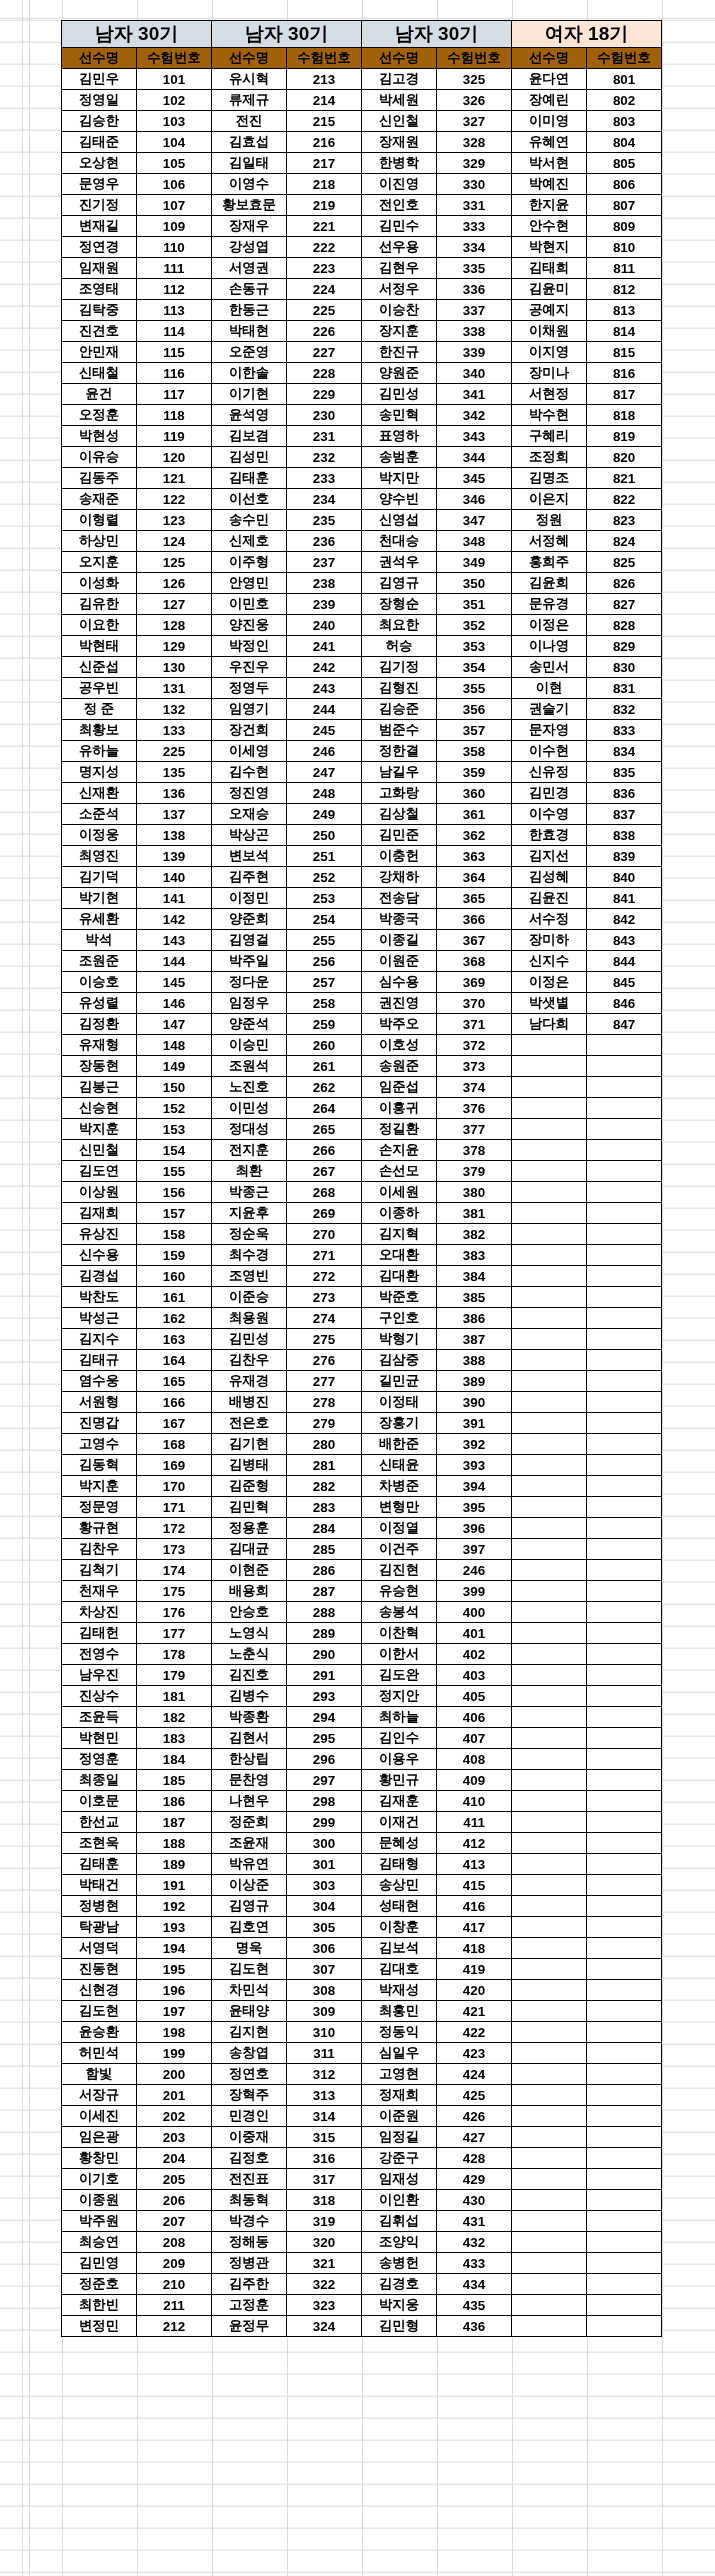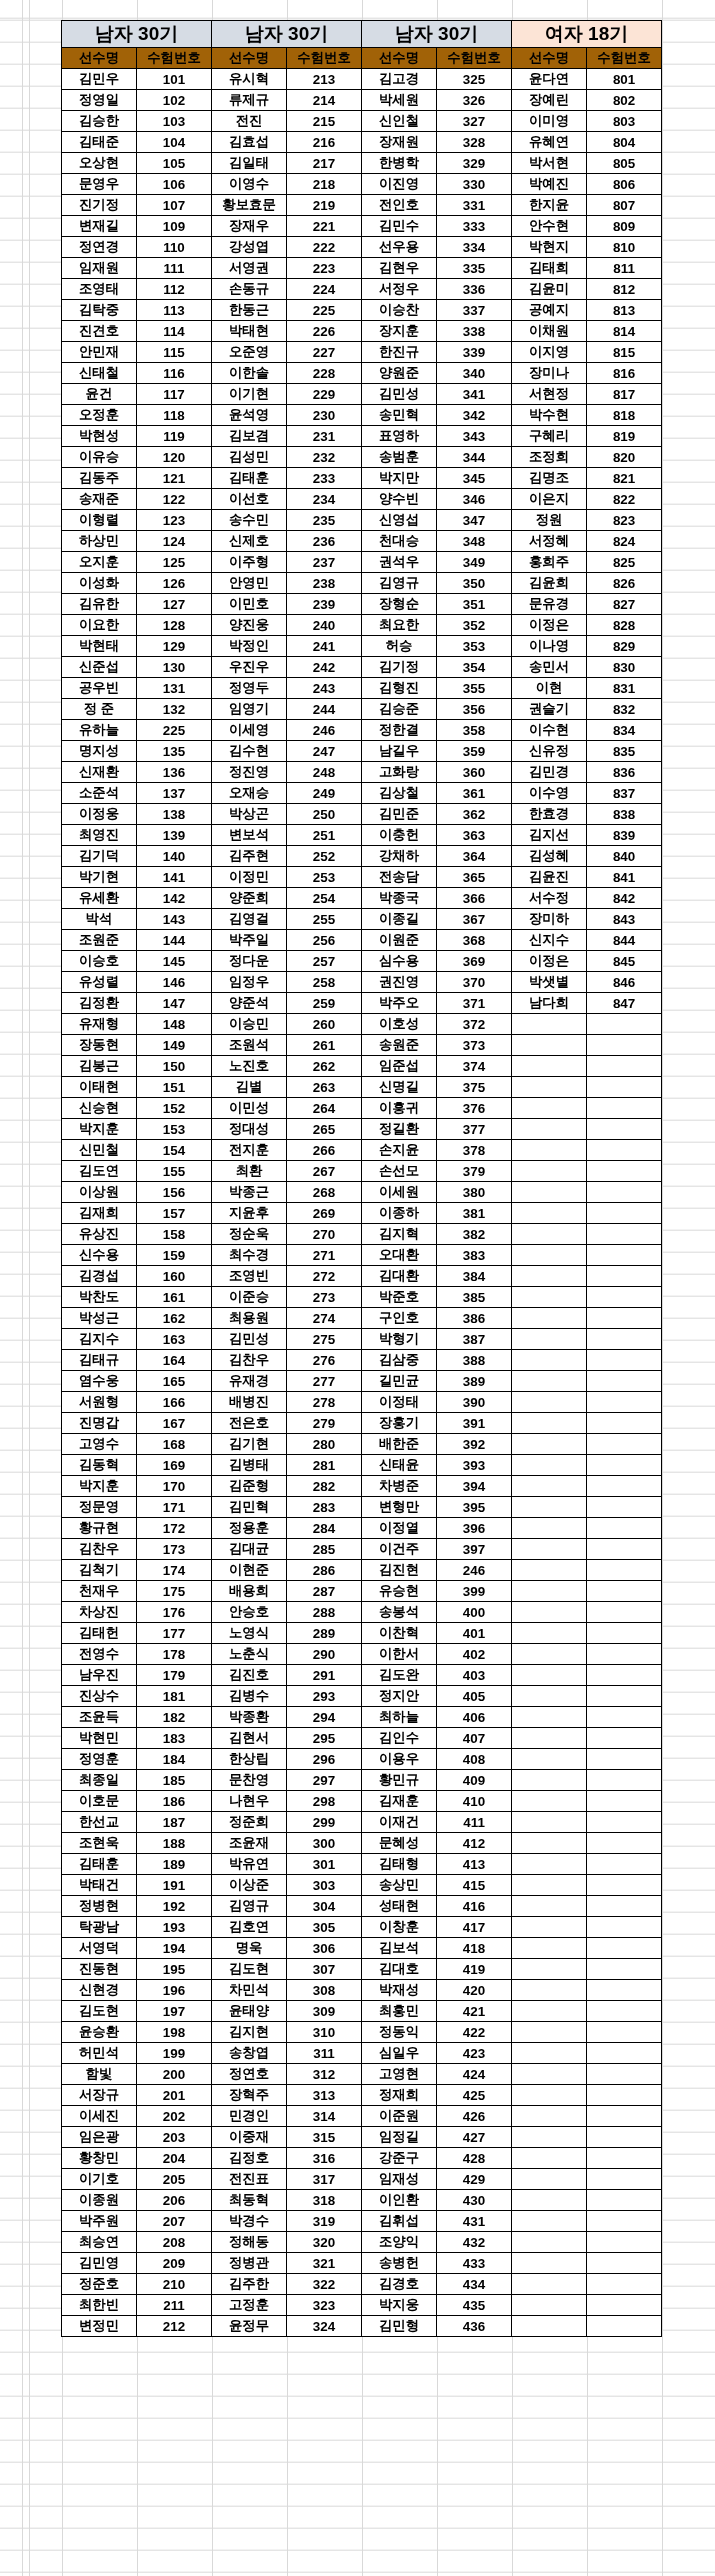--- a/index.html
+++ b/index.html
@@ -368,20 +368,30 @@
           <td class="name">정 준</td>
           <td class="num">132</td>
           <td class="name gstart">임영기</td>
           <td class="num">244</td>
           <td class="name gstart">김승준</td>
           <td class="num">356</td>
           <td class="name gstart">권슬기</td>
           <td class="num">832</td>
         </tr>
         <tr>
+          <td class="name">최황보</td>
+          <td class="num">133</td>
+          <td class="name gstart">장건희</td>
+          <td class="num">245</td>
+          <td class="name gstart">범준수</td>
+          <td class="num">357</td>
+          <td class="name gstart">문자영</td>
+          <td class="num">833</td>
+        </tr>
+        <tr>
           <td class="name">유하늘</td>
           <td class="num">225</td>
           <td class="name gstart">이세영</td>
           <td class="num">246</td>
           <td class="name gstart">정한결</td>
           <td class="num">358</td>
           <td class="name gstart">이수현</td>
           <td class="num">834</td>
         </tr>
         <tr>
@@ -538,30 +548,20 @@
           <td class="name">김봉근</td>
           <td class="num">150</td>
           <td class="name gstart">노진호</td>
           <td class="num">262</td>
           <td class="name gstart">임준섭</td>
           <td class="num">374</td>
           <td class="name gstart"></td>
           <td class="num"></td>
         </tr>
         <tr>
-          <td class="name">이태현</td>
-          <td class="num">151</td>
-          <td class="name gstart">김별</td>
-          <td class="num">263</td>
-          <td class="name gstart">신명길</td>
-          <td class="num">375</td>
-          <td class="name gstart"></td>
-          <td class="num"></td>
-        </tr>
-        <tr>
           <td class="name">신승현</td>
           <td class="num">152</td>
           <td class="name gstart">이민성</td>
           <td class="num">264</td>
           <td class="name gstart">이흥귀</td>
           <td class="num">376</td>
           <td class="name gstart"></td>
           <td class="num"></td>
         </tr>
         <tr>

